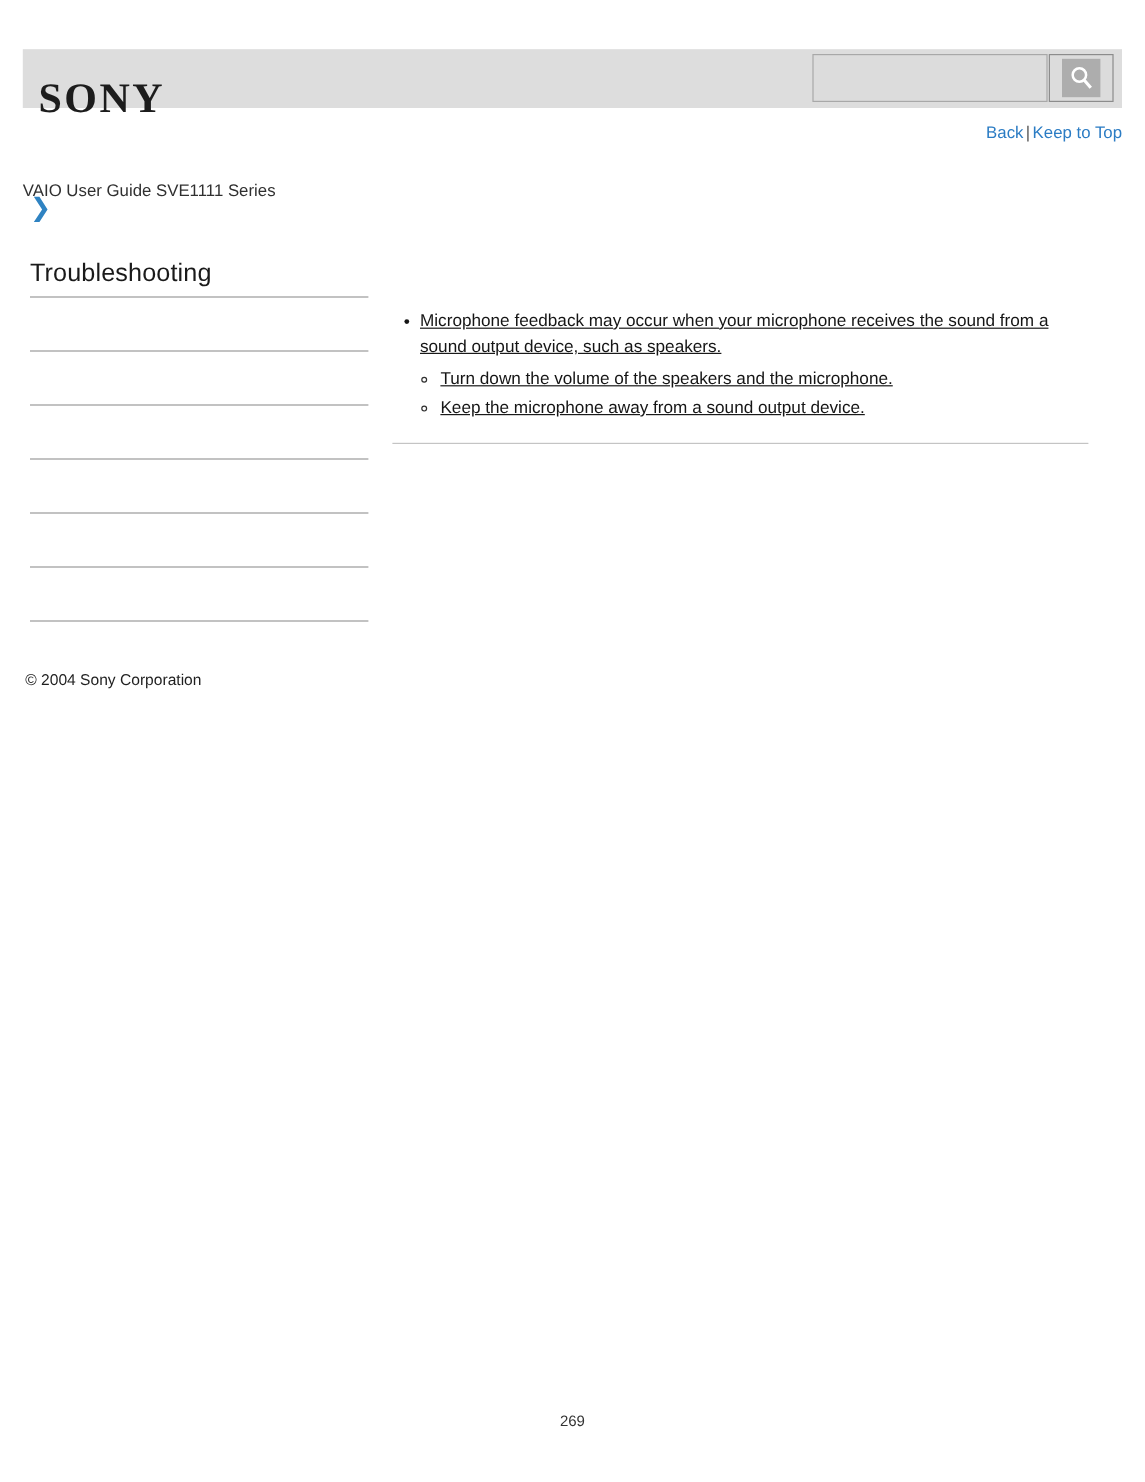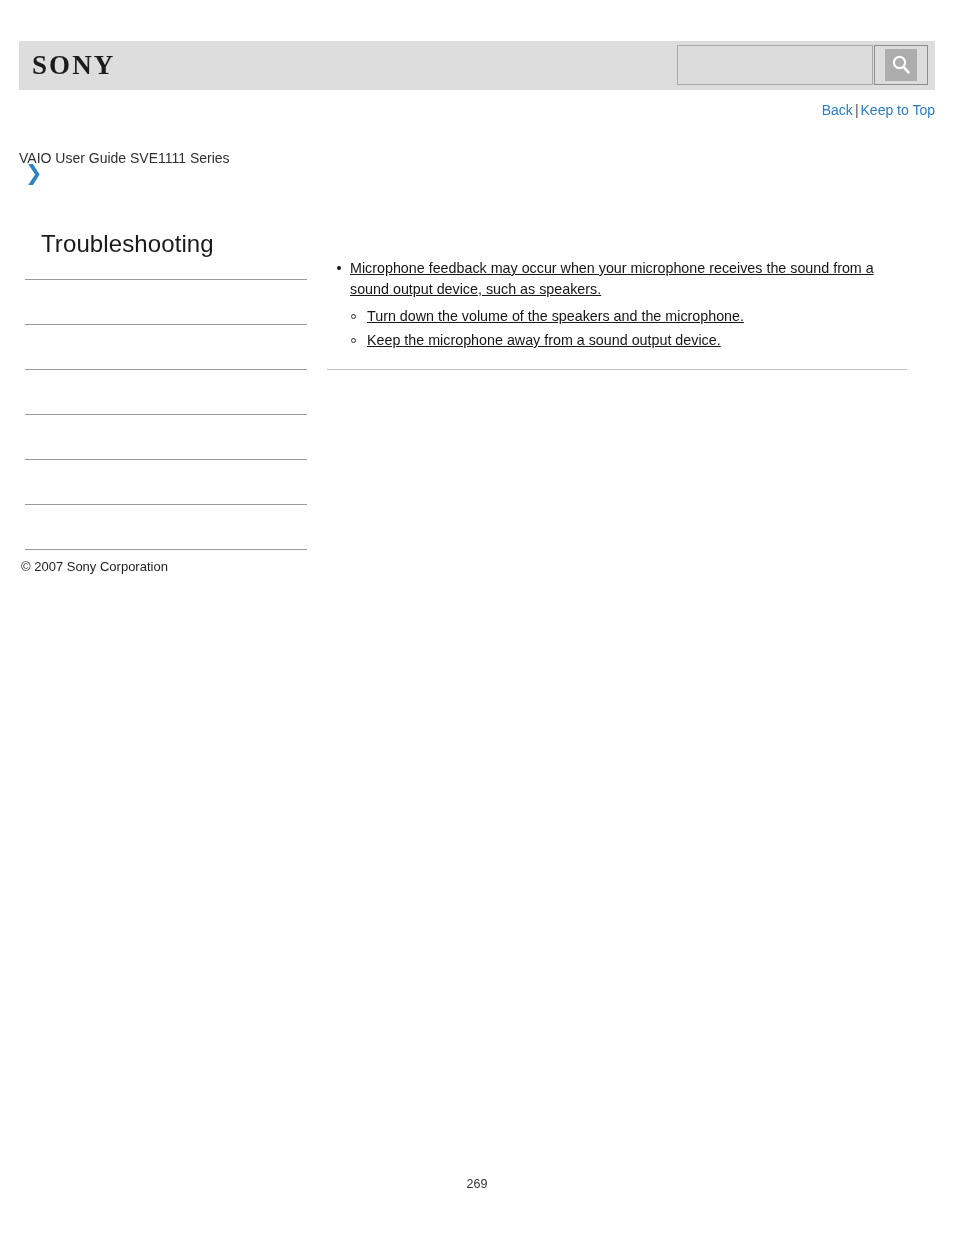--- a/index.html
+++ b/index.html
@@ -23,24 +23,24 @@
     left: 19px;
     top: 41px;
     width: 916px;
     height: 49px;
     background: #dddddd;
     box-sizing: border-box;
   }
   .sony-logo {
     position: absolute;
     left: 13px;
-    top: 7px;
+    top: 24px;
     font-family: "Liberation Serif", serif;
     font-weight: bold;
-    font-size: 27px;
+    font-size: 35px;
     letter-spacing: 2.1px;
     color: #1c1c1c;
     line-height: 34px;
     -webkit-font-smoothing: none;
   }
 
   
   .search-wrap {
     position: absolute;
     right: 7px;
@@ -136,25 +136,25 @@
   }
 
   
   .sidebar {
     position: absolute;
     left: 25px;
     top: 214px;
     width: 282px;
   }
   .sidebar-title {
-    font-size: 24px;
+    font-size: 21px;
     font-weight: normal;
     line-height: 28px;
     color: #1a1a1a;
-    margin: 16px;
+    margin: 0;
     padding: 0 0 5px 0;
     letter-spacing: 0.1px;
   }
   .sidebar-rule {
     height: 0;
     border-top: 1px solid #9a9a9a;
     width: 282px;
   }
   .sidebar-item {
     height: 45px;
@@ -301,14 +301,14 @@
         <li>
           <span class="b2"></span>
           <span>Keep the microphone away from a sound output device.</span>
         </li>
       </ul>
     </li>
   </ul>
   <div class="content-rule"></div>
 </div>
 
-<div class="copyright">© 2007 Sony Corporation</div>
+<div class="copyright">© 2004 Sony Corporation</div>
 <div class="page-number">269</div>
 
 </body></html>

